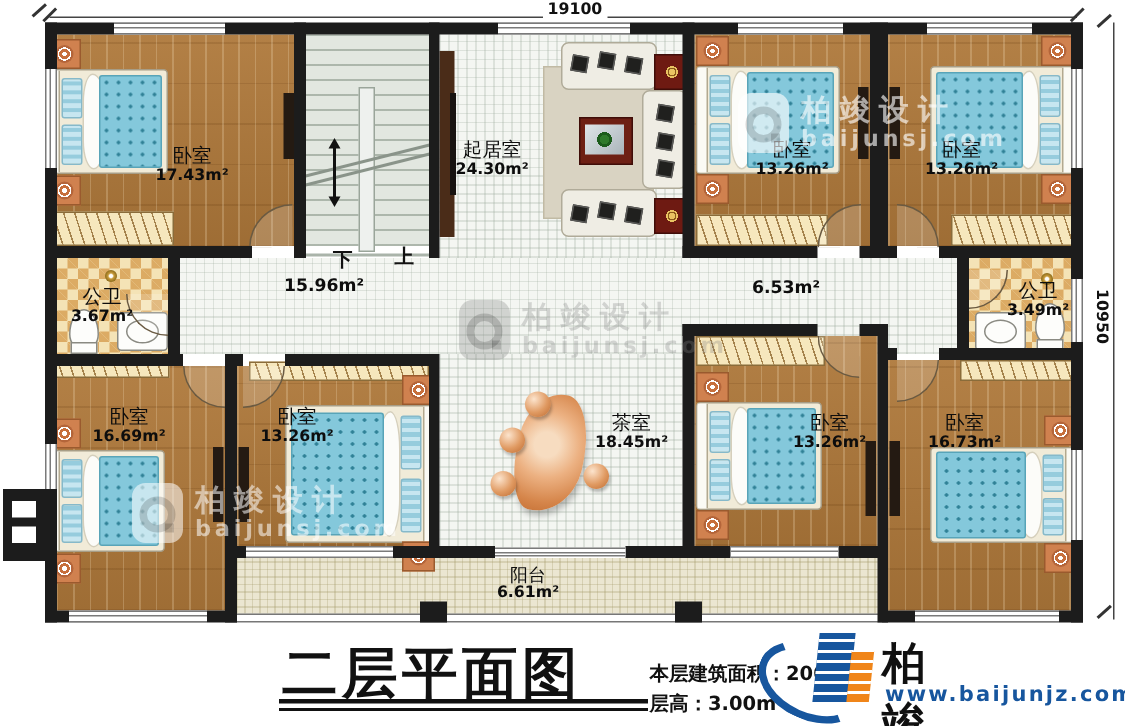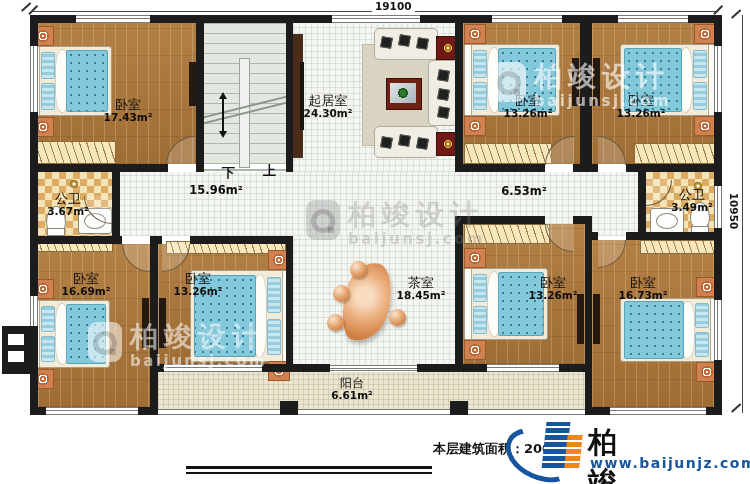--- a/index.html
+++ b/index.html
@@ -57,21 +57,21 @@
   .redrug::after{content:"";position:absolute;left:50%;top:50%;width:10px;height:10px;transform:translate(-50%,-50%);border-radius:50%;
     background:radial-gradient(circle,#e9c463 0 2px,#8a5a1a 2px 3px,#e9c463 3px 4px,transparent 4px)}
   .stool{position:absolute;width:17px;height:17px;border-radius:50%;z-index:6;
     background:radial-gradient(circle at 35% 30%,#fce4cd,#e09a62 55%,#bd6a30);box-shadow:1px 2px 2px rgba(0,0,0,.25)}
   .fixt{position:absolute;background:#fdfdfb;border:1px solid #8a8a82;z-index:6}
   
   .wm{position:absolute;display:flex;align-items:flex-start;gap:8px;z-index:40;pointer-events:none}
   .wm-ic{width:34px;height:40px;border-radius:9px;position:relative;flex:none}
   .wm-ic::before{content:"";position:absolute;left:5px;top:9px;width:14px;height:14px;border-radius:50%;border:5px solid rgba(0,0,0,.16)}
   .wm-ic::after{content:"";position:absolute;right:6px;bottom:7px;width:6px;height:6px;background:rgba(0,0,0,.16)}
-  .wm-b1{font-size:28px;font-weight:bold;letter-spacing:6px;line-height:1.1}
+  .wm-b1{font-size:20px;font-weight:bold;letter-spacing:6px;line-height:1.1}
   .wm-b2{font-size:15px;font-weight:bold;letter-spacing:2.5px;line-height:1.15}
   .wm1{color:rgba(255,255,255,.62)}.wm1 .wm-ic{background:rgba(255,255,255,.62)}
   .wm2{color:rgba(128,128,128,.30)}.wm2 .wm-ic{background:rgba(128,128,128,.30)}
   .wm3{color:rgba(255,255,255,.55)}.wm3 .wm-ic{background:rgba(255,255,255,.55)}
   
   .dimline{position:absolute;background:#444;z-index:3}
   .dimtxt{position:absolute;font-size:10.5px;font-weight:bold;background:#fff;padding:0 3px;z-index:4}
   .tick{position:absolute;width:12px;height:1.5px;background:#333;z-index:4}
   
   .tb-title{position:absolute;font-size:37px;font-weight:bold;letter-spacing:3px;z-index:30}
@@ -90,21 +90,21 @@
     border-radius:50%;transform:rotate(24deg);z-index:45}
 </style>
 </head>
 <body>
 
 <div id="plan">
 
   <div class="dimline" style="left:33px;top:11px;width:685px;height:1px"></div>
   <div class="tick" style="left:27px;top:9px;transform:rotate(-45deg)"></div>
   <div class="tick" style="left:712px;top:9px;transform:rotate(-45deg)"></div>
-  <div class="dimtxt" style="left:372px;top:0px">19100</div>
+  <div class="dimtxt" style="left:362px;top:0px">19100</div>
   <div class="dimline" style="left:742px;top:15px;width:1px;height:398px"></div>
   <div class="dimtxt" style="left:713px;top:205px;transform:rotate(90deg)">10950</div>
   <div class="tick" style="left:20px;top:6px;transform:rotate(-42deg)"></div>
   <div class="tick" style="left:730px;top:13px;transform:rotate(-42deg)"></div>
   <div class="tick" style="left:730px;top:407px;transform:rotate(-42deg)"></div>
 
   <div class="floor-wood" style="left:38px;top:23px;width:158px;height:141px"></div>
   <div class="floor-stair" style="left:204px;top:23px;width:82px;height:141px"></div>
   <div class="floor-tile" style="left:293px;top:23px;width:162px;height:149px"></div>
   <div class="floor-wood" style="left:463px;top:23px;width:117px;height:141px"></div>
@@ -407,23 +407,25 @@
       </div>
   </div>
   <div class="wm wm3" style="left:88px;top:322px">
     <div class="wm-ic"></div>
     <div>
         <div class="wm-b1">柏竣设计</div>
       <div class="wm-b2">baijunsj.com</div>
       </div>
   </div>
 
+  <div class="tb-title" style="left:188px;top:424px">二层平面图</div>
   <div class="tb-line" style="left:186px;top:466px;width:246px;height:3px"></div>
   <div class="tb-line" style="left:186px;top:472px;width:246px;height:1.5px"></div>
   <div class="tb-small" style="left:433px;top:440px">本层建筑面积：200.57</div>
+  <div class="tb-small" style="left:433px;top:460px">层高：3.00m</div>
 
   <div class="co">
     <div class="co-swoosh" style="left:504px;top:430px"></div>
     <div class="co-b1" style="left:544px;top:422px"></div>
     <div class="co-b2" style="left:566px;top:434px"></div>
     <div class="co-brand" style="left:588px;top:423px">柏竣建筑</div>
     <div class="co-site" style="left:590px;top:455px">www.baijunjz.com</div>
   </div>
 
 </div>

